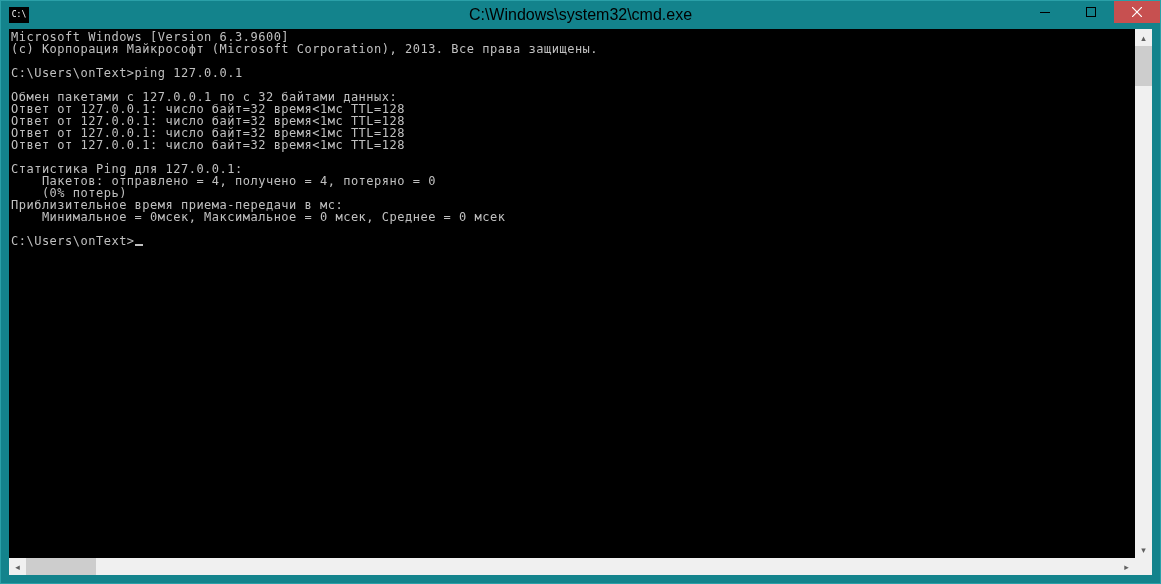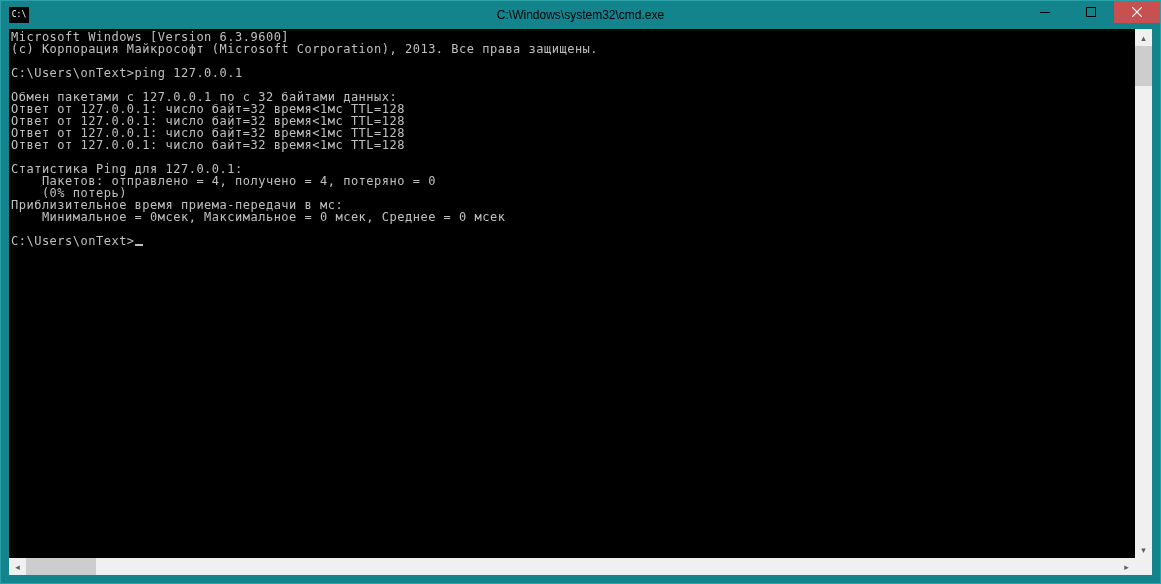--- a/index.html
+++ b/index.html
@@ -37,21 +37,21 @@
     font-size: 8px;
     color: #fff;
     font-family: Consolas, monospace;
     line-height: 1;
   }
   .titlebar .title {
     position: absolute;
     left: 50%;
     transform: translateX(-50%);
     color: #000;
-    font-size: 12px;
+    font-size: 16px;
   }
   .sysbtns {
     position: absolute;
     right: 0;
     top: 0;
     display: flex;
     height: 22px;
   }
   .sysbtn {
     width: 46px;

